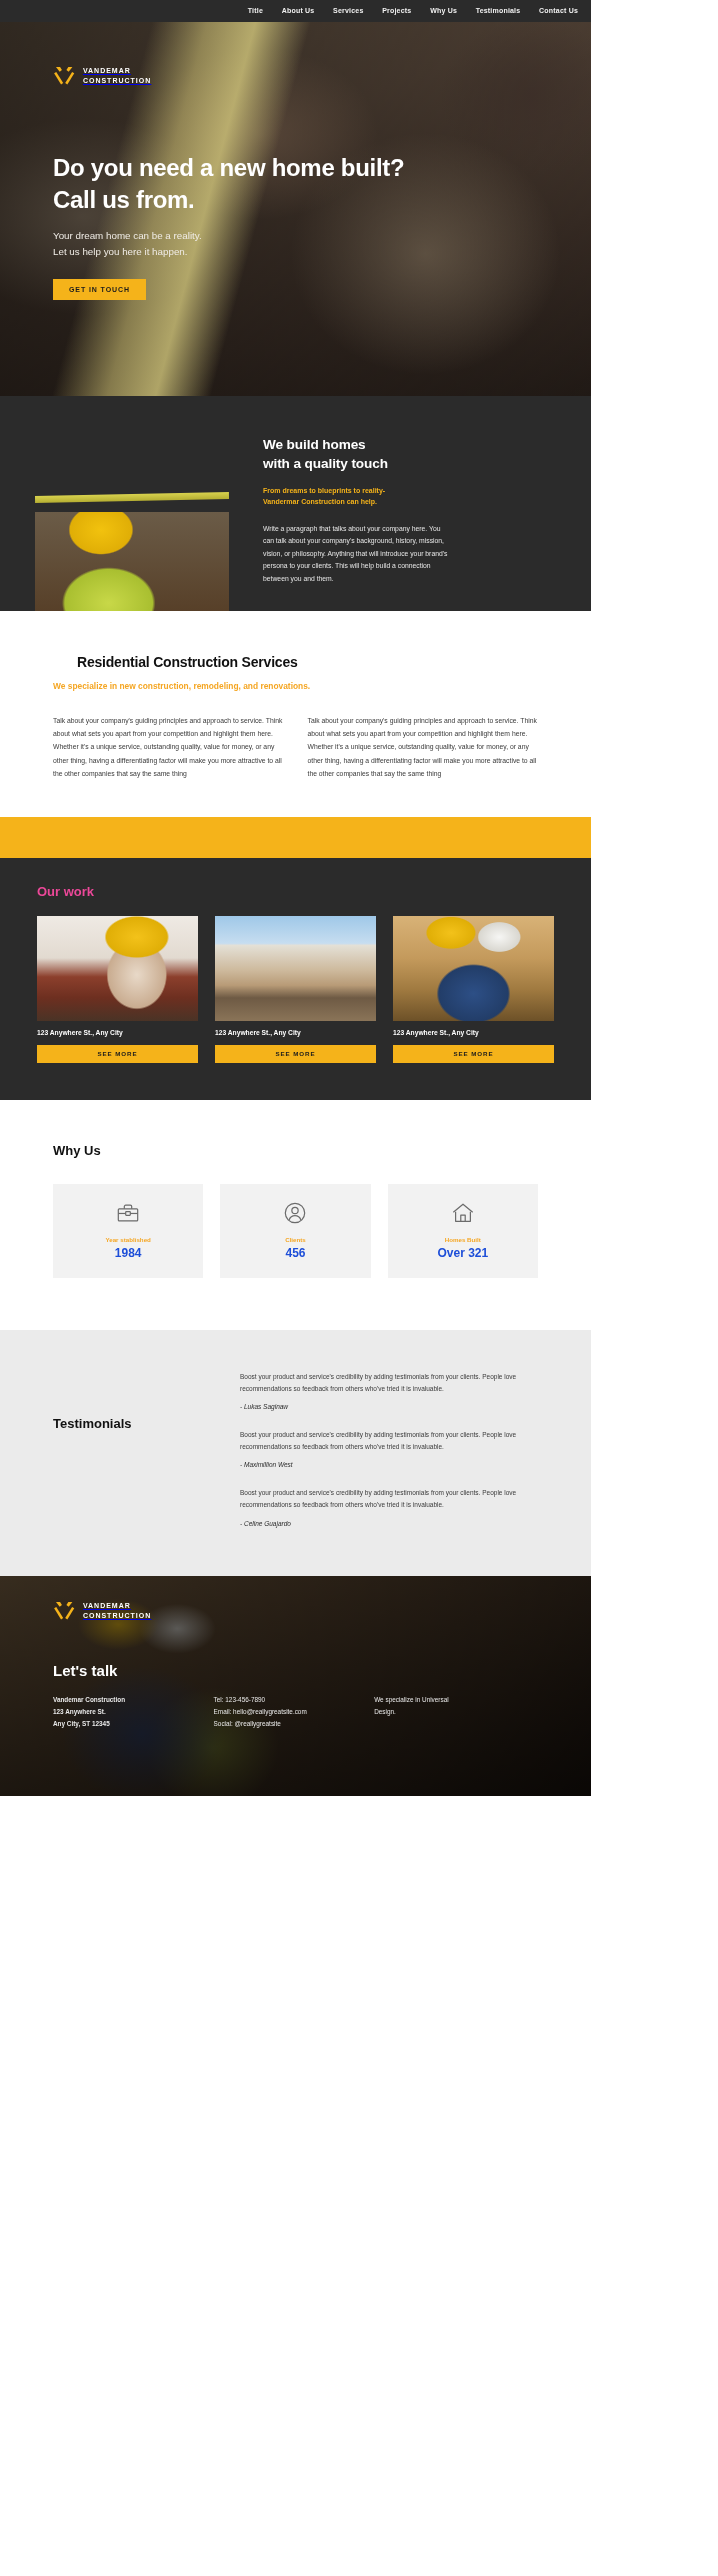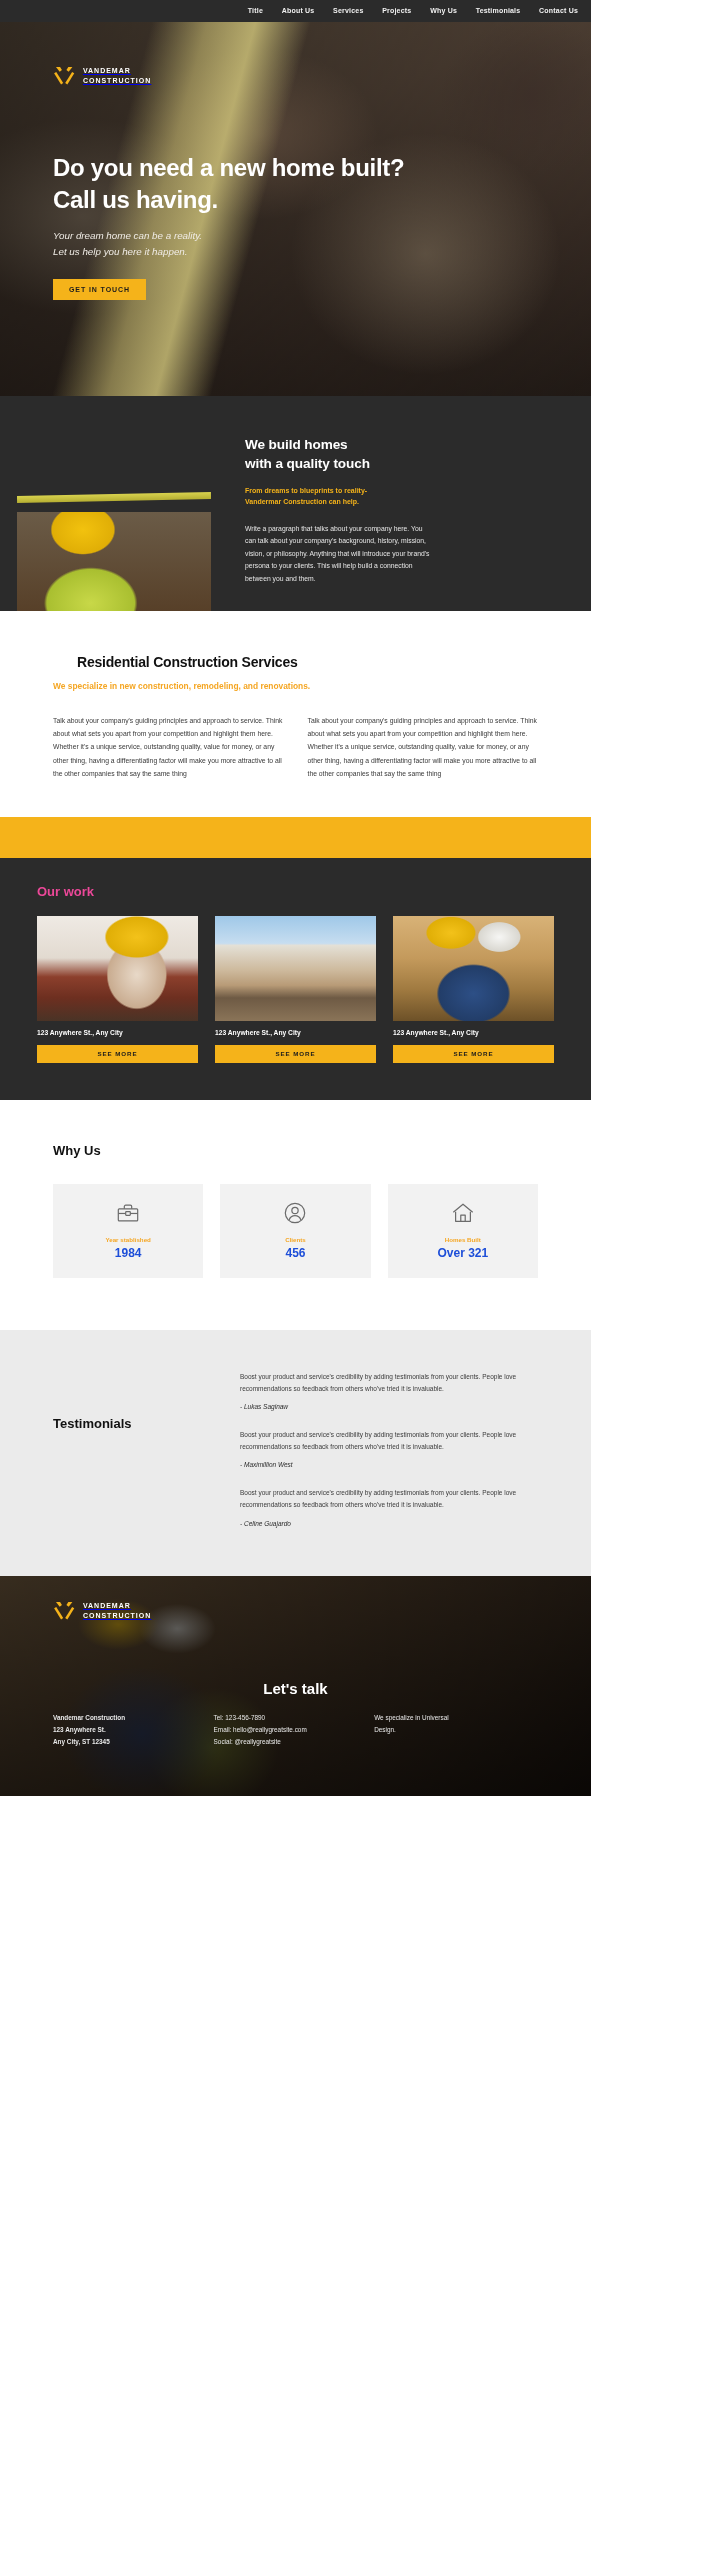--- a/index.html
+++ b/index.html
@@ -73,21 +73,20 @@
     font-size: 24px;
     font-weight: bold;
     line-height: 1.32;
     letter-spacing: -0.3px;
   }
   .hero-sub {
     margin-top: 13px;
     color: #f0ece6;
     font-size: 9.8px;
     line-height: 1.65;
-    font-style: italic;
   }
   .btn-primary {
     display: inline-flex;
     align-items: center;
     justify-content: center;
     margin-top: 18.7px;
     background: #f5b31a;
     color: #1c1c1c;
     font-size: 7px;
     font-weight: bold;
@@ -96,20 +95,21 @@
     height: 20.6px;
     padding: 0 16px;
     cursor: pointer;
   }
 
   
   .about {
     display: flex;
     background: #2b2b2b;
     height: 215px;
+    padding-left: 18px;
   }
   .about-photo {
     width: 194px;
     margin-left: 17px;
     margin-top: 0;
     position: relative;
     overflow: hidden;
     background:
       radial-gradient(ellipse 112px 84px at 48% 74%, rgba(238,198,40,.95), rgba(0,0,0,0) 62%),
       radial-gradient(ellipse 150px 65px at 50% 48%, rgba(190,200,120,.55), rgba(0,0,0,0) 70%),
@@ -323,25 +323,24 @@
       linear-gradient(135deg, #7a6244 0%, #5c4731 40%, #3e2f21 75%, #241a12 100%);
   }
   .footer-photo::after {
     content: "";
     position: absolute; inset: 0;
     background: linear-gradient(to bottom, rgba(0,0,0,.55), rgba(0,0,0,.72));
   }
   .footer-inner { position: relative; z-index: 2; padding: 24px 53px 0; }
   .footer-logo { display: flex; align-items: center; gap: 7.5px; }
   .footer-h {
-    margin-top: 58px;
+    margin-top: 40px;
     color: #ffffff;
     font-size: 15px;
     font-weight: bold;
-    text-align: center;
   }
   .footer-cols {
     margin-top: 15px;
     display: flex;
     gap: 20.6px;
   }
   .footer-col {
     color: #e9e9e9;
     font-size: 6.4px;
     line-height: 1.85;
@@ -382,21 +381,21 @@
           </svg>
         </span>
         <span class="logo-text">
           <span>VANDEMAR</span><br>
           <span>CONSTRUCTION</span>
         </span>
       </a>
 
       <h1 class="hero-title">
         <span>Do you need a new home built?</span><br>
-        <span>Call us having.</span>
+        <span>Call us from.</span>
       </h1>
 
       <p class="hero-sub">
         <span>Your dream home can be a reality.</span><br>
         <span>Let us help you here it happen.</span>
       </p>
 
       <button class="btn-primary">GET IN TOUCH</button>
     </div>
   </section>

